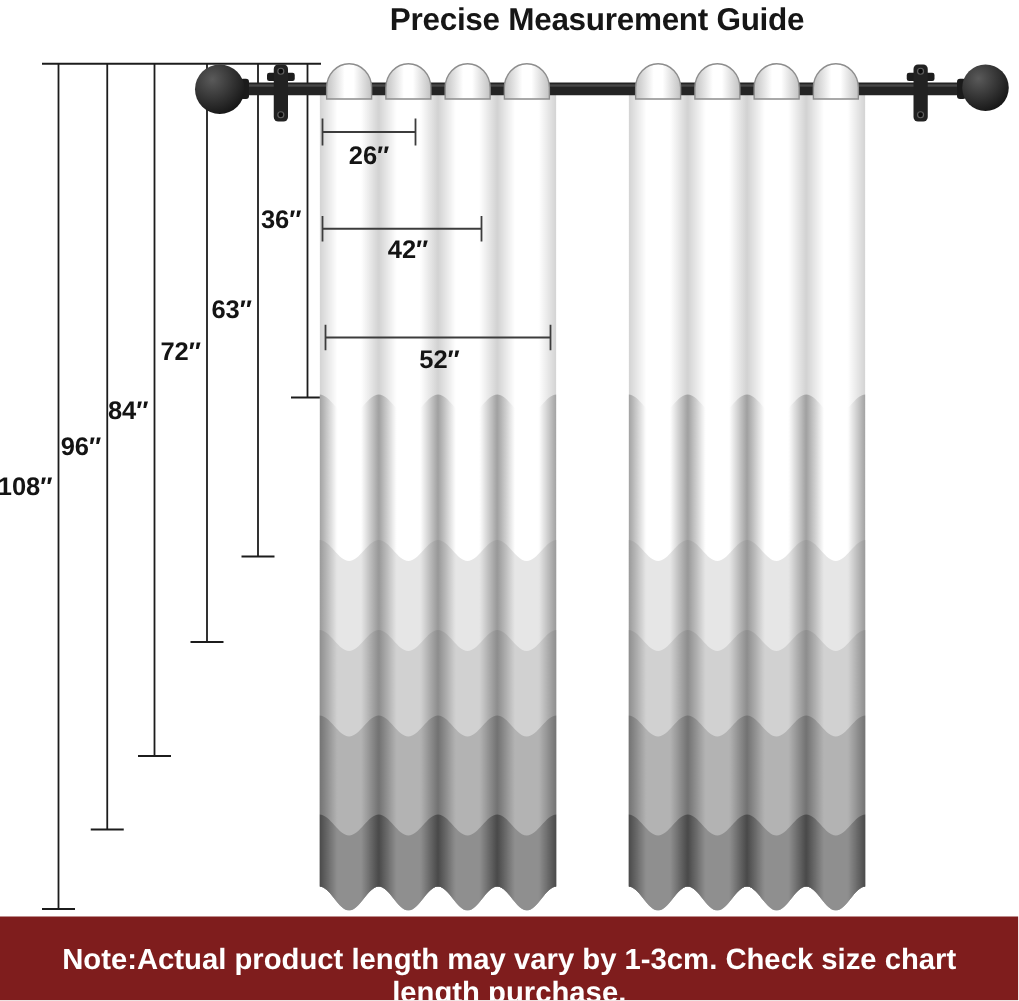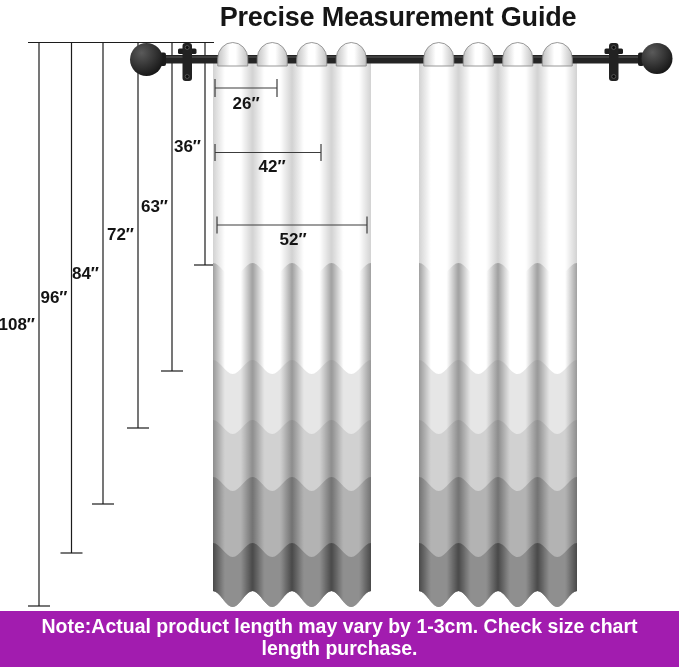--- a/index.html
+++ b/index.html
@@ -2,28 +2,28 @@
 <html><head>
 <meta charset="utf-8">
 <style>
   html,body{margin:0;padding:0;background:#ffffff;}
   #stage{
     position:relative;width:679px;height:667px;background:#ffffff;overflow:hidden;
     font-family:"Liberation Sans",sans-serif;
   }
   #title{
     position:absolute;top:2px;left:398px;transform:translateX(-50%);
-    font-size:27px;font-weight:bold;color:#161616;letter-spacing:-0.2px;white-space:nowrap;
+    font-size:21px;font-weight:bold;color:#161616;letter-spacing:-0.2px;white-space:nowrap;
   }
   #diagram{position:absolute;top:0;left:0;}
   .mlabel{font-family:"Liberation Sans",sans-serif;font-weight:bold;font-size:17px;fill:#141414;}
   #banner{
-    position:absolute;top:611px;left:0;width:679px;height:56px;background:#a21caf;
+    position:absolute;top:611px;left:0;width:679px;height:56px;background:#7f1d1d;
     color:#ffffff;text-align:center;font-weight:bold;font-size:19.5px;line-height:22px;
-    padding-top:4px;box-sizing:border-box;letter-spacing:0;
+    padding-top:18px;box-sizing:border-box;letter-spacing:0;
   }
 </style>
 </head>
 <body>
 
 <div id="stage">
 
   <div id="title">Precise Measurement Guide</div>
 
   <svg id="diagram" width="679" height="611" viewBox="0 0 679 611" xmlns="http://www.w3.org/2000/svg">

